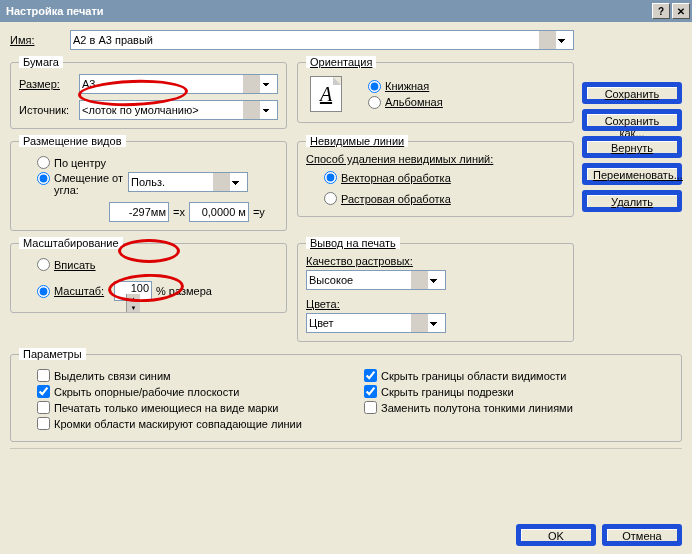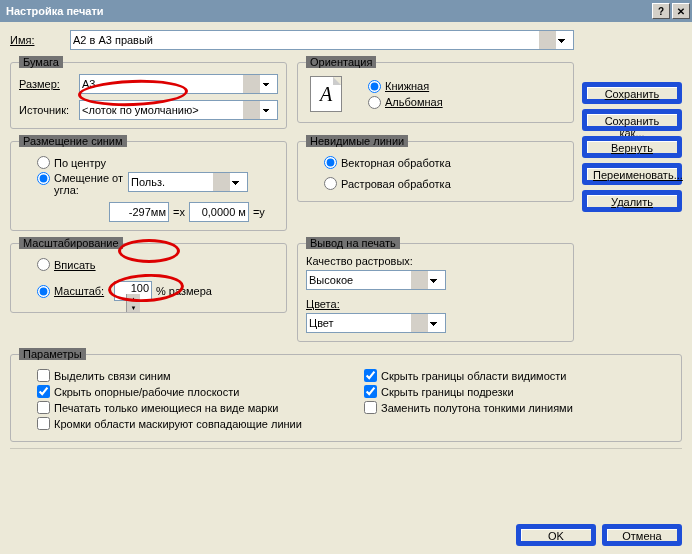--- a/index.html
+++ b/index.html
@@ -62,24 +62,24 @@
     background-size: 4px 4px, 4px 4px, 17px 100%;
     background-repeat: no-repeat;
     padding-right: 18px;
   }
   fieldset {
     border: 1px solid #b5b5b5;
     border-radius: 3px;
     margin: 0 0 6px 0;
     padding: 6px 8px 8px 8px;
   }
-  legend { padding: 0 4px; background: #737373; }
+  legend { padding: 0 4px; background: #ffffff; }
   .cols { display: flex; gap: 10px; }
   .col-left { flex: 1; min-width: 0; }
-  .col-right { flex: 1; min-width: 0; }
+  .col-right { flex: 1; min-width: 0; text-decoration: underline; }
   .sidebtns {
     position: absolute;
     right: 10px;
     top: 60px;
     width: 100px;
     display: flex;
     flex-direction: column;
     gap: 5px;
   }
   .btn {
@@ -185,41 +185,42 @@
               </label>
             </div>
           </div>
         </fieldset>
       </div>
     </div>
 
     <div class="cols">
       <div class="col-left">
         <fieldset>
-          <legend>Размещение синим</legend>
+          <legend>Размещение видов</legend>
           <label class="radio-row">
             <input type="radio" name="place" style="">
             <span>По центру</span>
           </label>
           <div class="radio-row" style="align-items:flex-start">
             <input type="radio" name="place" checked="" style="">
             <span style="width:70px">Смещение от угла:</span>
             <select class="combo" style="width:120px"><option>Польз.</option></select>
           </div>
           <div style="margin-left:90px; margin-top:6px; display:flex; align-items:center; gap:4px">
             <input class="textfield" style="width: 60px; text-align: right;" value="-297мм">
             <span>=x</span>
             <input class="textfield" style="width: 60px; text-align: right;" value="0,0000 м">
             <span>=y</span>
           </div>
         </fieldset>
       </div>
       <div class="col-right">
         <fieldset>
           <legend>Невидимые линии</legend>
+          <div style="margin-bottom:6px">Способ удаления невидимых линий:</div>
           <label class="radio-row">
             <input type="radio" name="hid" checked="" style="">
             <span>Векторная обработка</span>
           </label>
           <label class="radio-row" style="margin-top:8px">
             <input type="radio" name="hid" style="">
             <span>Растровая обработка</span>
           </label>
         </fieldset>
       </div>

